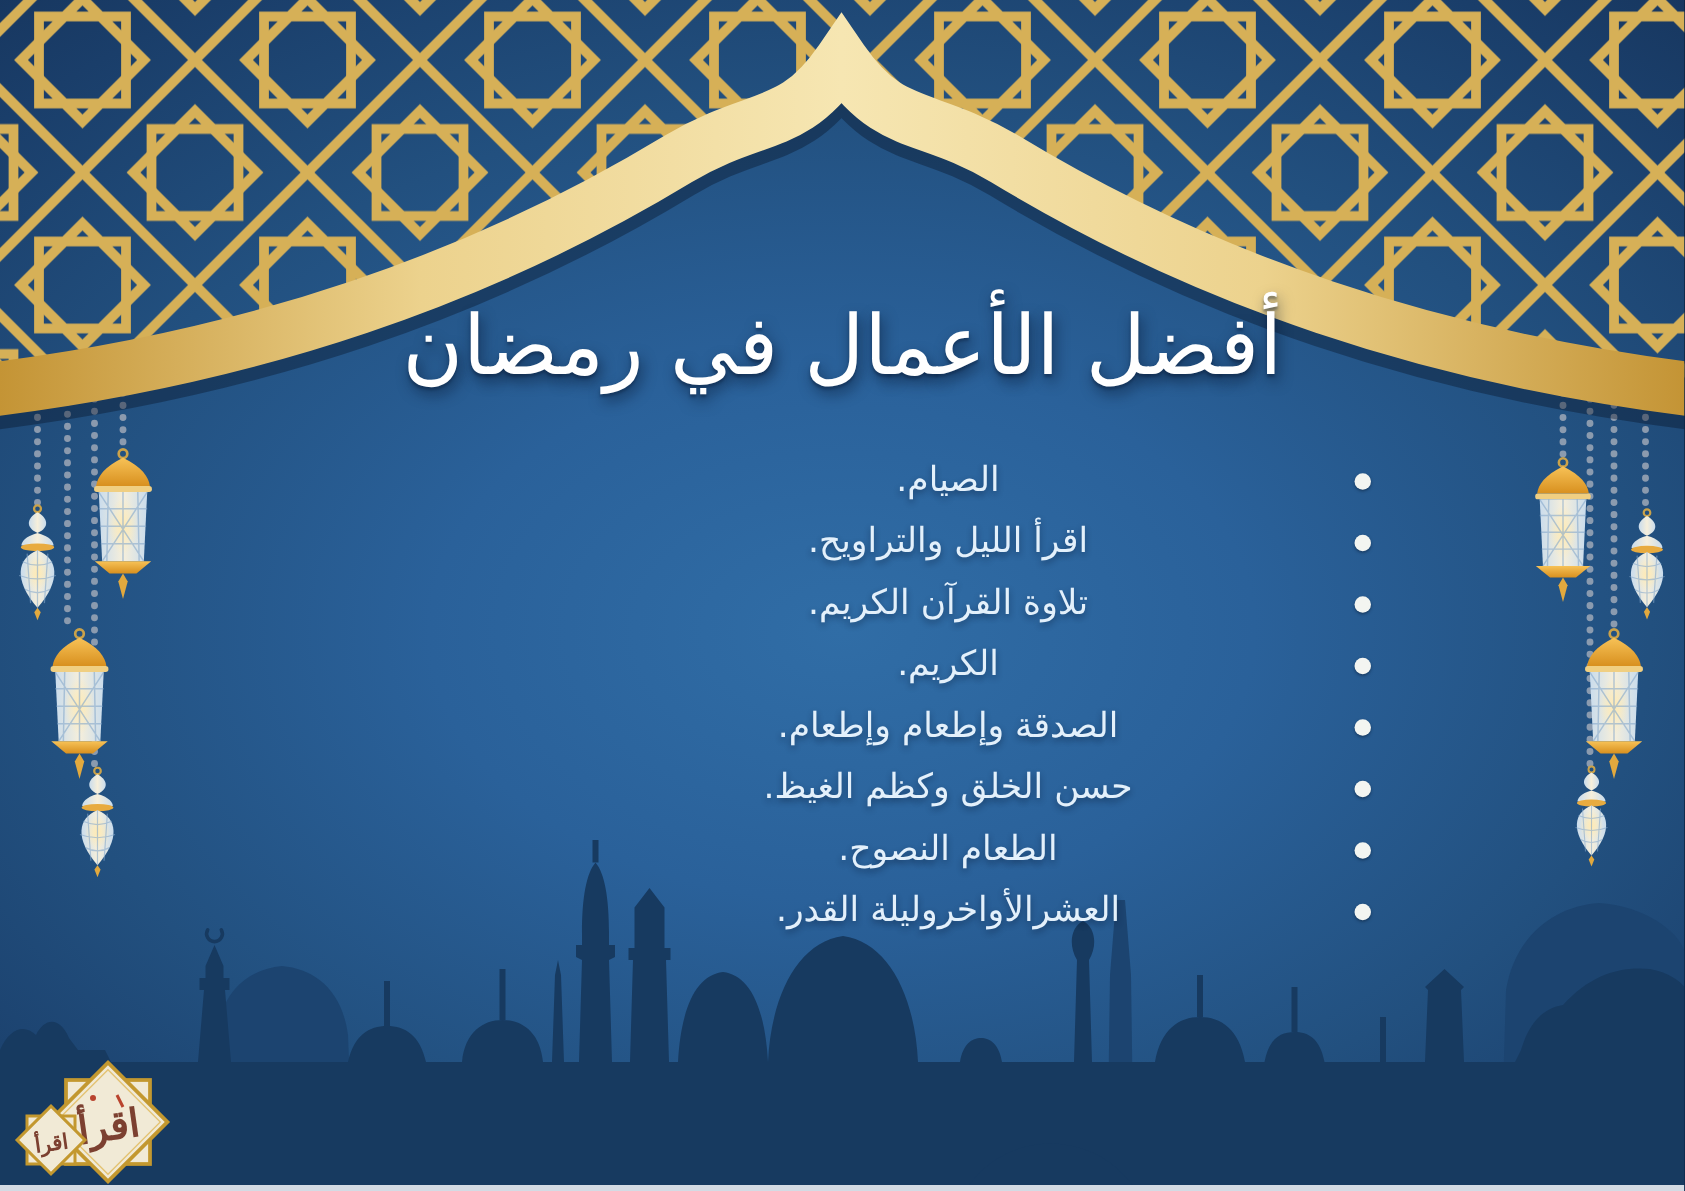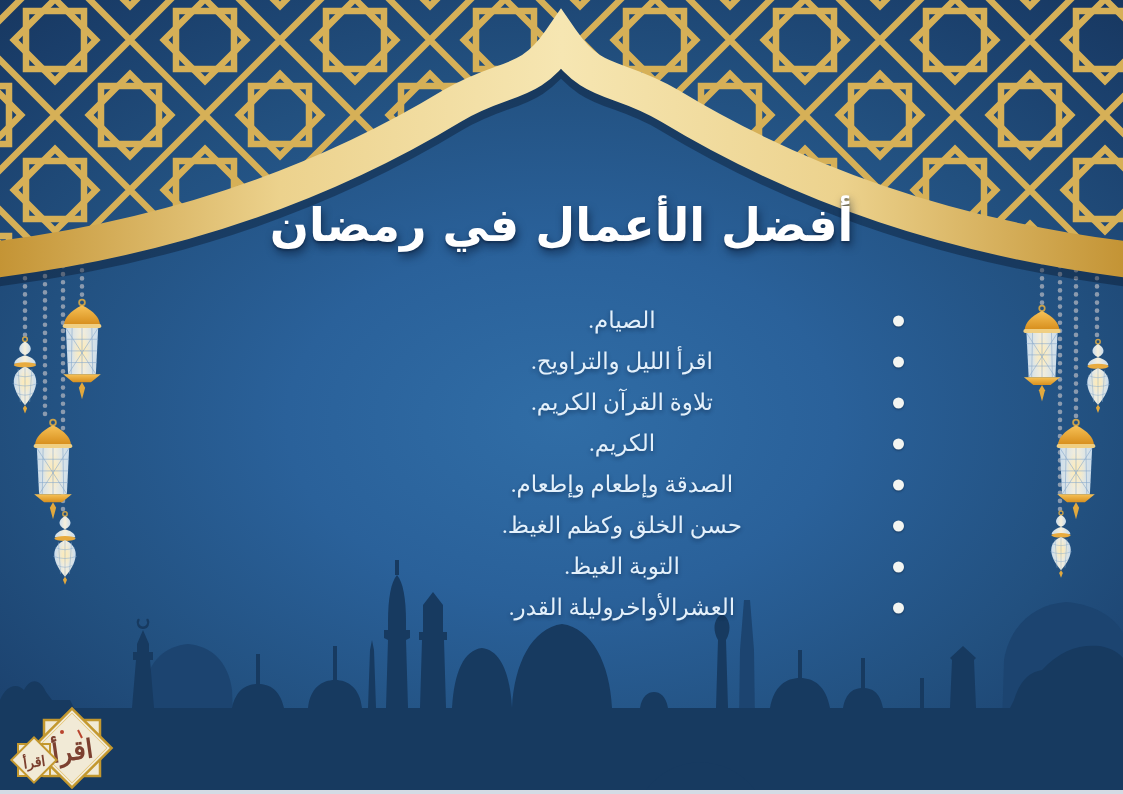--- a/index.html
+++ b/index.html
@@ -6,24 +6,24 @@
   .poster{
     position:relative;width:1123px;height:794px;overflow:hidden;
     font-family:"DejaVu Sans",sans-serif;
     background:radial-gradient(980px 640px at 50% 53%,
       #306da6 0%, #2a619a 28%, #22507f 55%, #1a3e6a 78%, #142e52 100%);
   }
   .poster svg{position:absolute;left:0;top:0;display:block;}
   .title{
     position:absolute;top:198px;left:0;right:0;margin:0;
     text-align:center;direction:rtl;
-    font-size:46px;font-weight:bold;color:#ffffff;letter-spacing:1px;
+    font-size:55px;font-weight:normal;color:#ffffff;letter-spacing:1px;
     text-shadow:2px 5px 9px rgba(6,22,46,.6), 0 2px 2px rgba(10,30,60,.45);
   }
-  .list{position:absolute;top:300px;left:342px;width:560px;z-index:6;font-family:Liberation Serif, serif;}
+  .list{position:absolute;top:300px;left:352px;width:560px;z-index:6;}
   .row{position:relative;height:41px;direction:rtl;display:flex;align-items:center;justify-content:center;}
   .row .txt{
     color:#e3f0fb;font-size:23px;line-height:1;
     text-shadow:0 2px 4px rgba(8,25,50,.45);
   }
   .row .bullet{
     position:absolute;right:-2px;top:50%;transform:translateY(-50%);
     width:11px;height:11px;border-radius:50%;background:#f3f5f1;
     box-shadow:0 1px 2px rgba(8,25,50,.5);
   }
@@ -203,21 +203,21 @@
     <div class="row">
         <span class="bullet"></span>
         <span class="txt">الصدقة وإطعام وإطعام.</span>
       </div>
     <div class="row">
         <span class="bullet"></span>
         <span class="txt">حسن الخلق وكظم الغيظ.</span>
       </div>
     <div class="row">
         <span class="bullet"></span>
-        <span class="txt">التوبة الغيظ.</span>
+        <span class="txt">الطعام النصوح.</span>
       </div>
     <div class="row">
         <span class="bullet"></span>
         <span class="txt">العشرالأواخروليلة القدر.</span>
       </div>
   </div>
 
   <svg class="logo-svg" width="122" height="92" viewBox="0 0 122 92" style="top:auto;">
     <g>
       <g transform="translate(72,48)">

